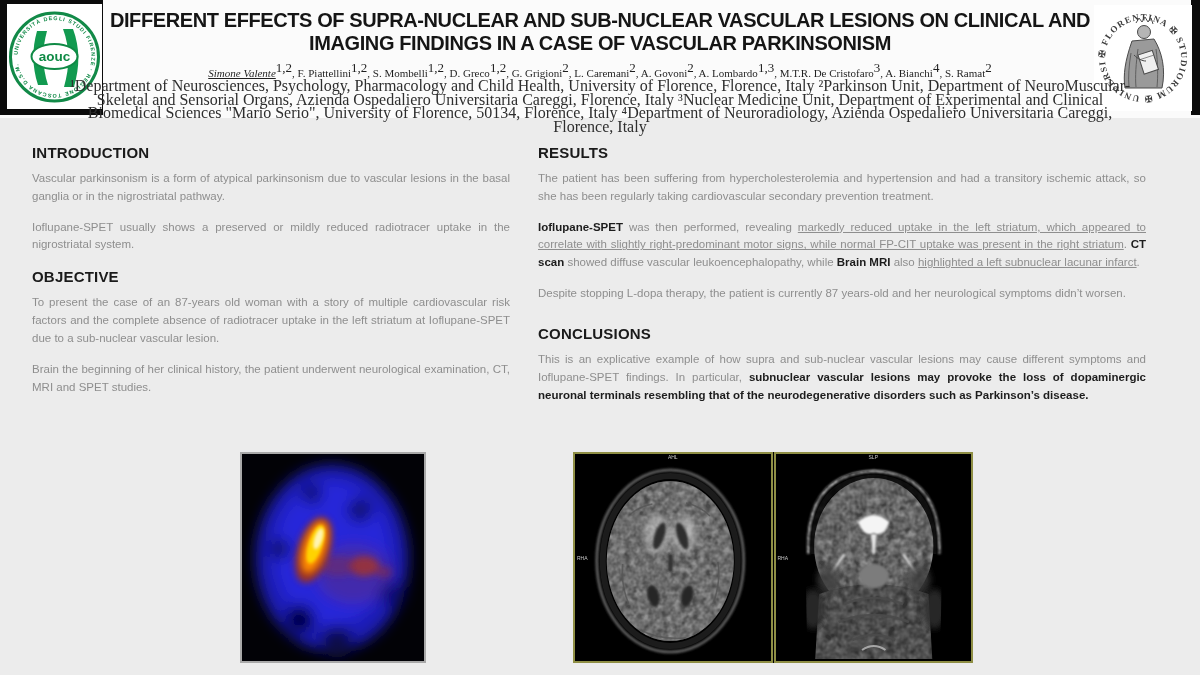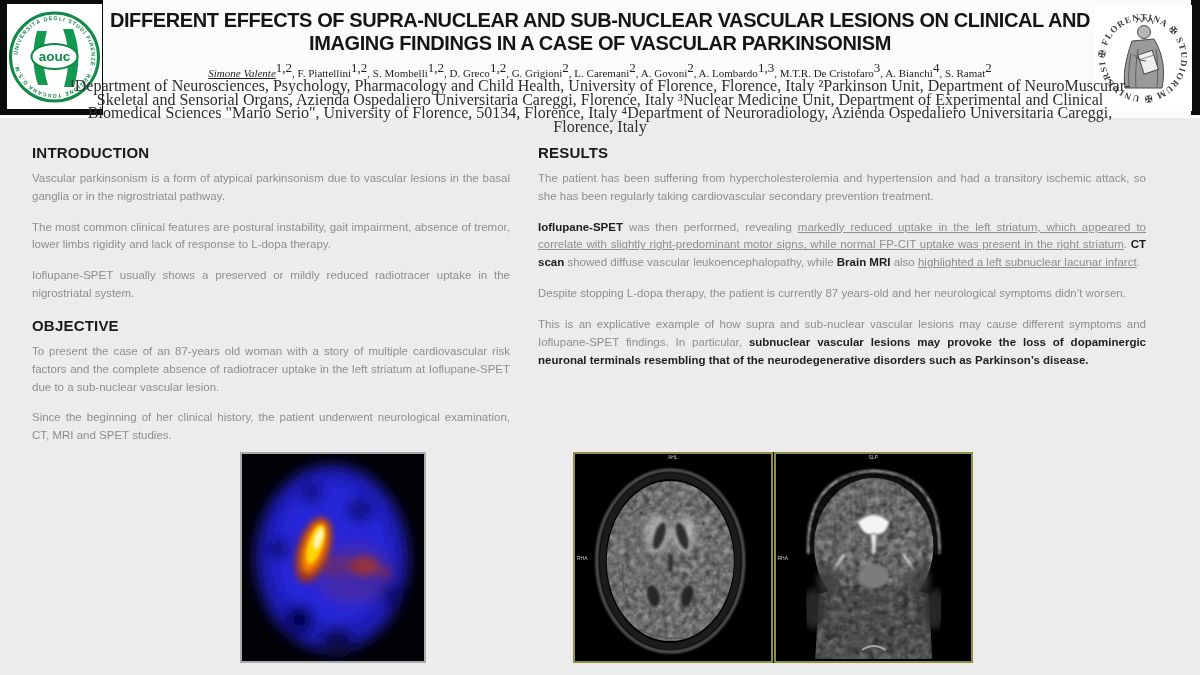--- a/index.html
+++ b/index.html
@@ -89,35 +89,35 @@
   </div>
 
   <div class="title">DIFFERENT EFFECTS OF SUPRA-NUCLEAR AND SUB-NUCLEAR VASCULAR LESIONS ON CLINICAL AND IMAGING FINDINGS IN A CASE OF VASCULAR PARKINSONISM</div>
   <div class="authors"><span class="first">Simone Valente</span><sup>1,2</sup>, <span>F. Piattellini</span><sup>1,2</sup>, <span>S. Mombelli</span><sup>1,2</sup>, <span>D. Greco</span><sup>1,2</sup>, <span>G. Grigioni</span><sup>2</sup>, <span>L. Caremani</span><sup>2</sup>, <span>A. Govoni</span><sup>2</sup>, <span>A. Lombardo</span><sup>1,3</sup>, <span>M.T.R. De Cristofaro</span><sup>3</sup>, <span>A. Bianchi</span><sup>4</sup>, <span>S. Ramat</span><sup>2</sup></div>
   <div class="affils">¹Department of Neurosciences, Psychology, Pharmacology and Child Health, University of Florence, Florence, Italy ²Parkinson Unit, Department of NeuroMuscular-Skeletal and Sensorial Organs, Azienda Ospedaliero Universitaria Careggi, Florence, Italy ³Nuclear Medicine Unit, Department of Experimental and Clinical Biomedical Sciences "Mario Serio", University of Florence, 50134, Florence, Italy ⁴Department of Neuroradiology, Azienda Ospedaliero Universitaria Careggi, Florence, Italy</div>
 </div>
 
 <div class="col col-left">
   <h2 class="sec">INTRODUCTION</h2>
   <p class="body-p">Vascular parkinsonism is a form of atypical parkinsonism due to vascular lesions in the basal ganglia or in the nigrostriatal pathway.</p>
-  <p class="body-p">The most common clinical features are postural instability, gait impairment, absence of tremor, lower limbs rigidity and lack of response to L-dopa therapy.</p>
   <p class="body-p">Ioflupane-SPET usually shows a preserved or mildly reduced radiotracer uptake in the nigrostriatal system.</p>
 
   <h2 class="sec">OBJECTIVE</h2>
   <p class="body-p">To present the case of an 87-years old woman with a story of multiple cardiovascular risk factors and the complete absence of radiotracer uptake in the left striatum at Ioflupane-SPET due to a sub-nuclear vascular lesion.</p>
 
-  <p class="body-p">Since the beginning of her clinical history, the patient underwent neurological examination, CT, MRI and SPET studies.</p>
+  <p class="body-p">Brain the beginning of her clinical history, the patient underwent neurological examination, CT, MRI and SPET studies.</p>
 </div>
 
 <div class="col col-right">
   <h2 class="sec">RESULTS</h2>
   <p class="body-p">The patient has been suffering from hypercholesterolemia and hypertension and had a transitory ischemic attack, so she has been regularly taking cardiovascular secondary prevention treatment.</p>
   <p class="body-p"><span class="b">Ioflupane-SPET</span><span> was then performed, revealing </span><span class="u">markedly reduced uptake in the left striatum, which appeared to correlate with slightly right-predominant motor signs, while normal FP-CIT uptake was present in the right striatum</span><span>. </span><span class="b">CT scan</span><span> showed diffuse vascular leukoencephalopathy, while </span><span class="b">Brain MRI</span><span> also </span><span class="u">highlighted a left subnuclear lacunar infarct</span><span>.</span></p>
   <p class="body-p">Despite stopping L-dopa therapy, the patient is currently 87 years-old and her neurological symptoms didn’t worsen.</p>
 
+  <h2 class="sec" style="margin-top:22px;">CONCLUSIONS</h2>
   <p class="body-p"><span>This is an explicative example of how supra and sub-nuclear vascular lesions may cause different symptoms and Ioflupane-SPET findings. In particular, </span><span class="b">subnuclear vascular lesions may provoke the loss of dopaminergic neuronal terminals resembling that of the neurodegenerative disorders such as Parkinson’s disease.</span></p>
 </div>
 
 <div class="spet-fig">
   <svg viewBox="0 0 182 207" preserveAspectRatio="none">
     <defs>
       <filter id="b7" x="-40%" y="-40%" width="180%" height="180%">
           <feGaussianBlur stdDeviation="7"></feGaussianBlur>
         </filter>
       <filter id="b4" x="-60%" y="-60%" width="220%" height="220%">

